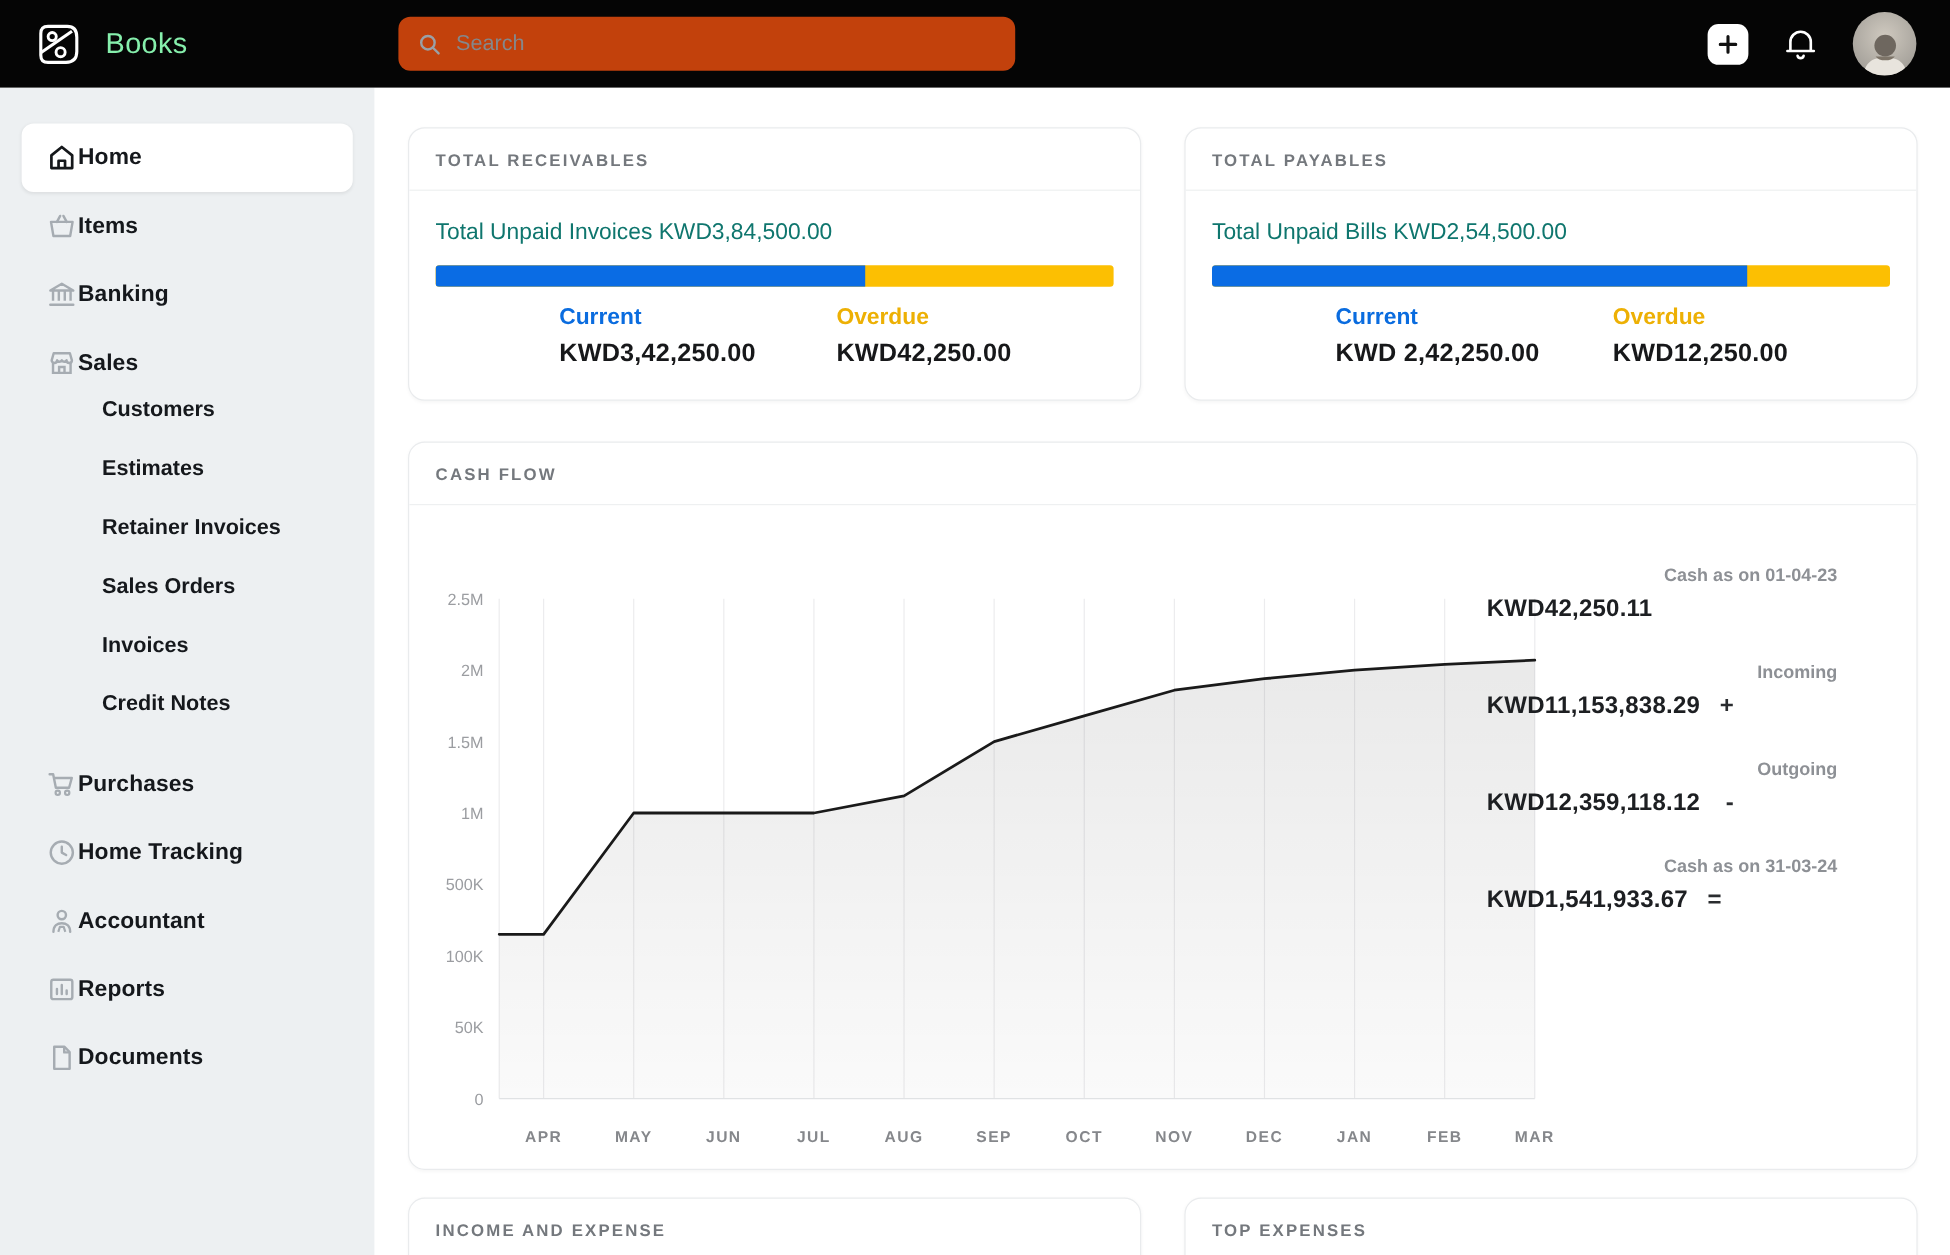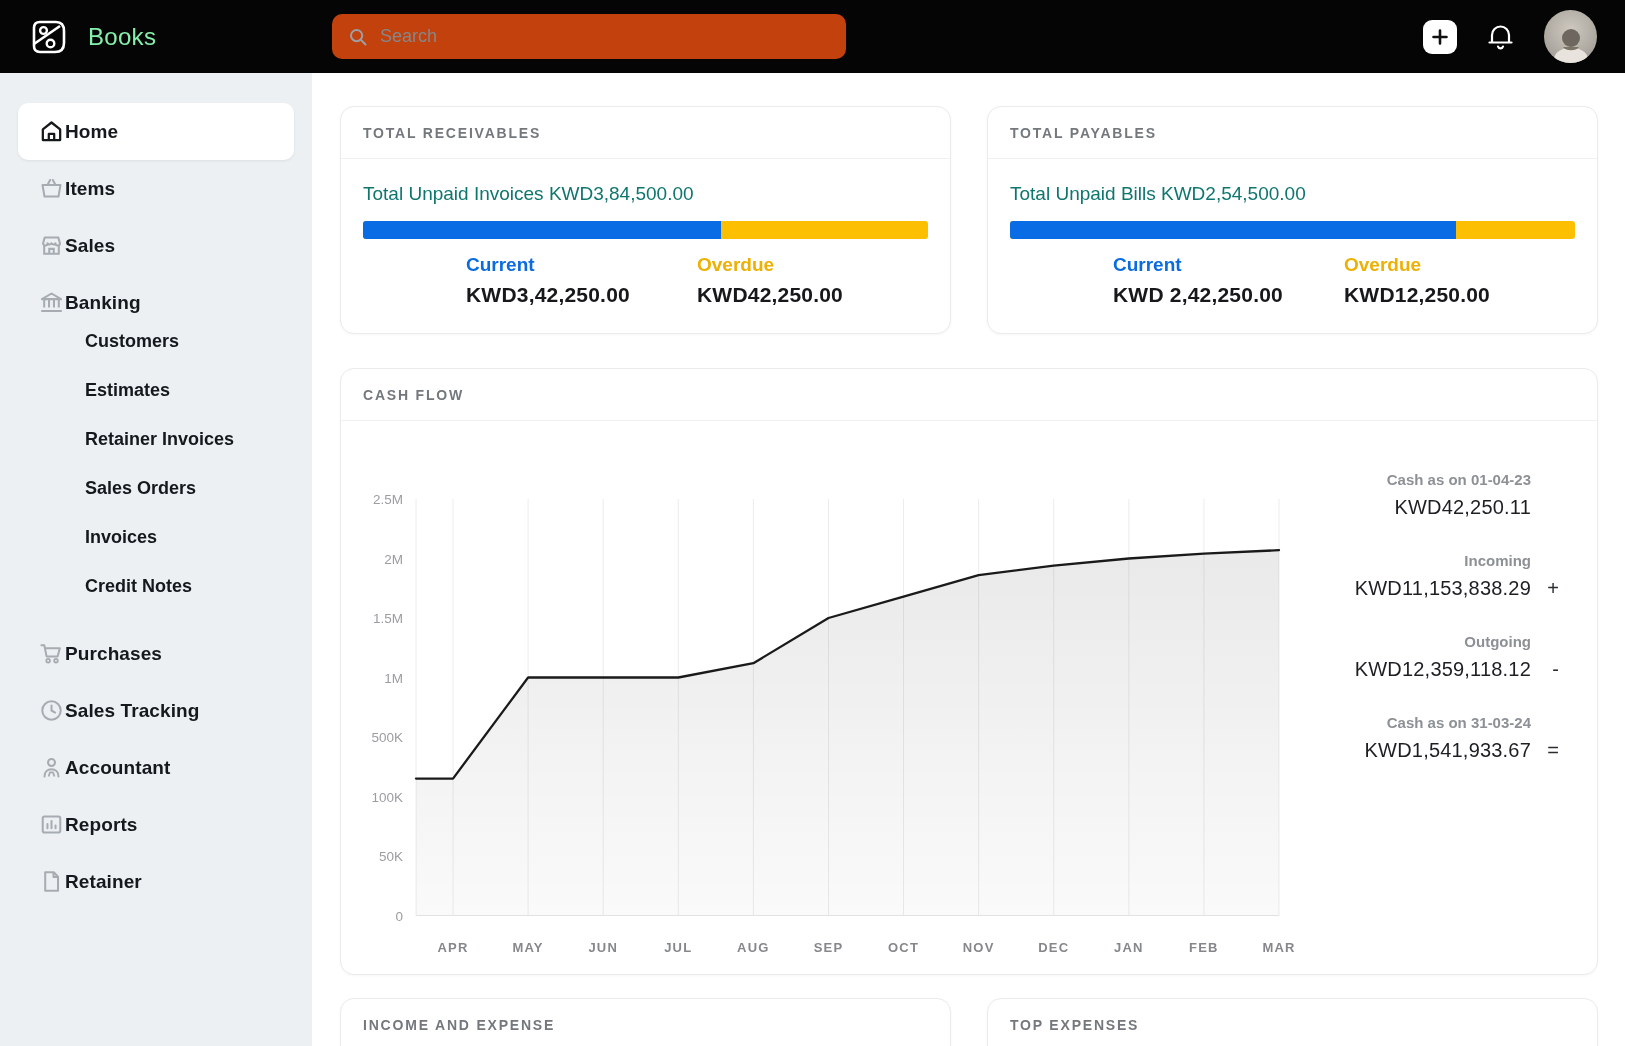--- a/index.html
+++ b/index.html
@@ -54,21 +54,21 @@
   .rp-lab { font-size:19px; font-weight:700; margin-bottom:7px; }
   .rp-lab.blue { color:#0a6cdf; }
   .rp-lab.yellow { color:#edb004; }
   .rp-val { font-size:21px; font-weight:700; color:#17181a; letter-spacing:.2px; }
 
   .card-cashflow { left:0; top:295px; width:1258px; height:607px; }
   .cf-body { position:relative; width:100%; height:554px; }
   .cf-stats { position:absolute; top:50px; right:38px; width:320px; }
   .stat { margin-bottom:33px; }
   .stat-label { font-size:15px; font-weight:700; color:#8d9095; text-align:right; padding-right:28px; margin-bottom:8px; }
-  .stat-row { display:flex; justify-content:flex-end; align-items:baseline; }
+  .stat-row { display:flex; justify-content:flex-start; align-items:baseline;font-weight:bold; }
   .stat-value { font-size:20px; color:#1d1f22; letter-spacing:.2px; }
   .stat-symbol { width:28px; text-align:right; font-size:20px; color:#2a2c2f; }
 
   .card-income { left:0; top:925px; width:611px; height:300px; }
   .card-topexp { left:647px; top:925px; width:611px; height:300px; }
 
   svg text { font-family:"Liberation Sans",sans-serif; }
 </style>
 </head>
 <body>
@@ -133,37 +133,37 @@
           <svg width="27" height="27" viewBox="0 0 24 24" fill="none">
             <path d="M4 8.8 H20 L18.2 19.2 H5.8 Z" stroke="#a6acb2" stroke-width="1.8" stroke-linejoin="round"></path>
             <path d="M8.4 8.8 L10.8 4.4 M15.6 8.8 L13.2 4.4" stroke="#a6acb2" stroke-width="1.8" stroke-linecap="round"></path>
           </svg>
         </span>
         <span class="s-label">Items</span>
       </div>
       <div class="side-item">
         <span class="s-icon">
           <svg width="27" height="27" viewBox="0 0 24 24" fill="none">
+            <path d="M3.5 9 L12 4 L20.5 9 Z" stroke="#a6acb2" stroke-width="1.8" stroke-linejoin="round"></path>
+            <path d="M5.5 9 V16.5 M9.8 9 V16.5 M14.2 9 V16.5 M18.5 9 V16.5" stroke="#a6acb2" stroke-width="1.8"></path>
+            <path d="M3.5 19.5 H20.5" stroke="#a6acb2" stroke-width="1.8" stroke-linecap="round"></path>
+          </svg>
+        </span>
+        <span class="s-label">Banking</span>
+      </div>
+      <div class="side-item">
+        <span class="s-icon">
+          <svg width="27" height="27" viewBox="0 0 24 24" fill="none">
             <path d="M4.5 10 L6 4.8 H18 L19.5 10 a2 2 0 0 1-4 0 a2 2 0 0 1-3.5 0 a2 2 0 0 1-3.5 0 a2 2 0 0 1-4 0 Z" stroke="#a6acb2" stroke-width="1.8" stroke-linejoin="round"></path>
             <path d="M5.5 12 V19.3 H18.5 V12" stroke="#a6acb2" stroke-width="1.8"></path>
             <path d="M10 19.3 V15 H14 V19.3" stroke="#a6acb2" stroke-width="1.8"></path>
           </svg>
         </span>
         <span class="s-label">Sales</span>
       </div>
-      <div class="side-item">
-        <span class="s-icon">
-          <svg width="27" height="27" viewBox="0 0 24 24" fill="none">
-            <path d="M3.5 9 L12 4 L20.5 9 Z" stroke="#a6acb2" stroke-width="1.8" stroke-linejoin="round"></path>
-            <path d="M5.5 9 V16.5 M9.8 9 V16.5 M14.2 9 V16.5 M18.5 9 V16.5" stroke="#a6acb2" stroke-width="1.8"></path>
-            <path d="M3.5 19.5 H20.5" stroke="#a6acb2" stroke-width="1.8" stroke-linecap="round"></path>
-          </svg>
-        </span>
-        <span class="s-label">Banking</span>
-      </div>
       <div class="side-sub">
         <span class="s-label">Customers</span>
       </div>
       <div class="side-sub">
         <span class="s-label">Estimates</span>
       </div>
       <div class="side-sub">
         <span class="s-label">Retainer Invoices</span>
       </div>
       <div class="side-sub">
@@ -185,21 +185,21 @@
         </span>
         <span class="s-label">Purchases</span>
       </div>
       <div class="side-item">
         <span class="s-icon">
           <svg width="27" height="27" viewBox="0 0 24 24" fill="none">
             <circle cx="12" cy="12" r="8.2" stroke="#a6acb2" stroke-width="1.8"></circle>
             <path d="M12 7.6 V12 L15.2 13.8" stroke="#a6acb2" stroke-width="1.8" stroke-linecap="round" stroke-linejoin="round"></path>
           </svg>
         </span>
-        <span class="s-label">Sales Tracking</span>
+        <span class="s-label">Home Tracking</span>
       </div>
       <div class="side-item">
         <span class="s-icon">
           <svg width="27" height="27" viewBox="0 0 24 24" fill="none">
             <circle cx="12" cy="7.6" r="3.1" stroke="#a6acb2" stroke-width="1.8"></circle>
             <path d="M5.8 20 C5.8 15.4 8.8 13.6 12 13.6 C15.2 13.6 18.2 15.4 18.2 20" stroke="#a6acb2" stroke-width="1.8" stroke-linecap="round"></path>
             <path d="M9.4 20 L10.6 16.4 H13.4 L14.6 20" stroke="#a6acb2" stroke-width="1.6" stroke-linejoin="round"></path>
           </svg>
         </span>
         <span class="s-label">Accountant</span>
@@ -213,21 +213,21 @@
         </span>
         <span class="s-label">Reports</span>
       </div>
       <div class="side-item">
         <span class="s-icon">
           <svg width="27" height="27" viewBox="0 0 24 24" fill="none">
             <path d="M6.4 3.8 H14 L17.8 7.8 V20.2 H6.4 Z" stroke="#a6acb2" stroke-width="1.8" stroke-linejoin="round"></path>
             <path d="M13.8 4 V8 H17.6" stroke="#a6acb2" stroke-width="1.8" stroke-linejoin="round"></path>
           </svg>
         </span>
-        <span class="s-label">Retainer</span>
+        <span class="s-label">Documents</span>
       </div>
     </div>
 </nav>
 
 <div class="main">
 
   <section class="card card-receivables">
     <div class="card-head">
       <span class="card-title">TOTAL RECEIVABLES</span>
     </div>

